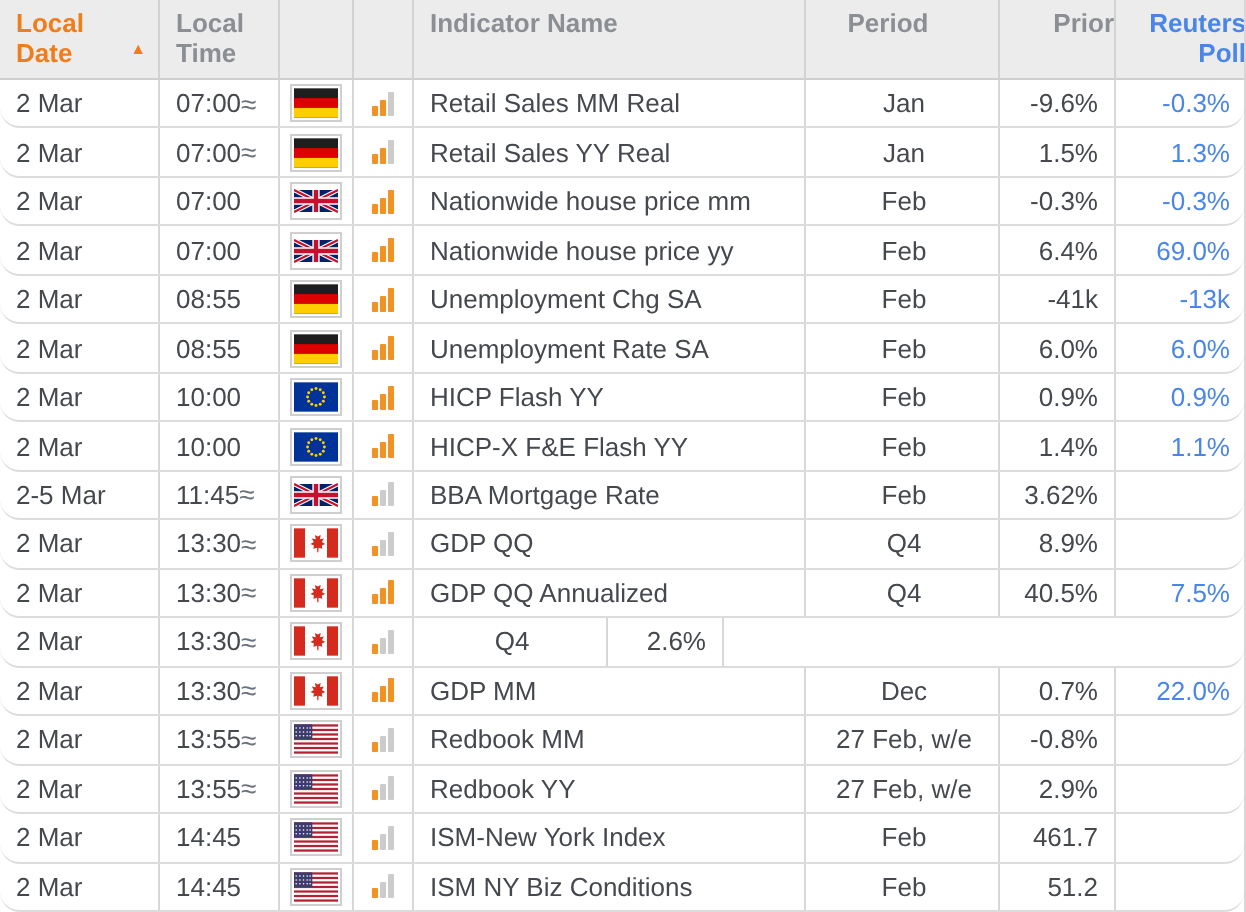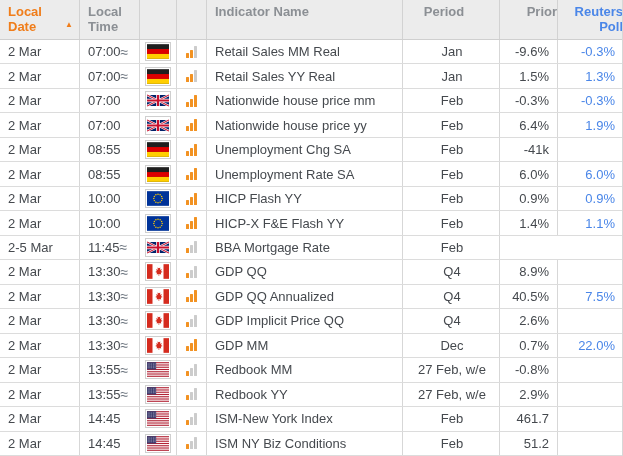--- a/index.html
+++ b/index.html
@@ -17,21 +17,21 @@
     display:flex; height:40px; flex:0 0 40px;
     background:#ECECEC; color:#8B8F94; font-weight:bold;
     border-bottom:1px solid #CFCFCF;
   }
   .hcell {
     padding:4px 6px 0 8px; border-right:1px solid #D2D2D2;
     line-height:15px; overflow:hidden;
   }
   .row {
     display:flex; flex:1 1 auto; min-height:0;
-    border-bottom:1px solid #DCDCDC; background:#fff;
+    border-bottom:1px solid #DCDCDC; background:#fff;border-radius:10px;
   }
   .cell {
     border-right:1px solid #D7D7D7;
     display:flex; align-items:center; overflow:hidden;
     padding:0 6px 0 8px; white-space:nowrap;
   }
   
   .c-date  { width:80px;  flex:0 0 80px; }
   .c-time  { width:60px;  flex:0 0 60px; justify-content:space-between; padding-right:21px; }
   .c-flag  { width:37px;  flex:0 0 37px; justify-content:center; padding:0; }
@@ -196,21 +196,21 @@
     <div class="cell c-chart">
       <span class="imp-icon">
         <span class="bar b1" style="background: rgb(242, 146, 34);"></span>
             <span class="bar b2" style="background: rgb(242, 146, 34);"></span>
             <span class="bar b3" style="background: rgb(242, 146, 34);"></span>
       </span>
     </div>
     <div class="cell c-name">Nationwide house price yy</div>
     <div class="cell c-period">Feb</div>
     <div class="cell c-prior">6.4%</div>
-    <div class="cell c-poll">1.9%</div>
+    <div class="cell c-poll">69.0%</div>
   </div>
 
   <div class="row">
     <div class="cell c-date">2 Mar</div>
     <div class="cell c-time">
       <span>08:55</span>
       <span class="approx"></span>
     </div>
     <div class="cell c-flag">
       <span class="flag-wrap">
@@ -224,20 +224,21 @@
     <div class="cell c-chart">
       <span class="imp-icon">
         <span class="bar b1" style="background: rgb(242, 146, 34);"></span>
             <span class="bar b2" style="background: rgb(242, 146, 34);"></span>
             <span class="bar b3" style="background: rgb(242, 146, 34);"></span>
       </span>
     </div>
     <div class="cell c-name">Unemployment Chg SA</div>
     <div class="cell c-period">Feb</div>
     <div class="cell c-prior">-41k</div>
+    <div class="cell c-poll">-13k</div>
   </div>
 
   <div class="row">
     <div class="cell c-date">2 Mar</div>
     <div class="cell c-time">
       <span>08:55</span>
       <span class="approx"></span>
     </div>
     <div class="cell c-flag">
       <span class="flag-wrap">
@@ -360,20 +361,21 @@
     </div>
     <div class="cell c-chart">
       <span class="imp-icon">
         <span class="bar b1" style="background: rgb(242, 146, 34);"></span>
             <span class="bar b2" style="background: rgb(204, 204, 204);"></span>
             <span class="bar b3" style="background: rgb(204, 204, 204);"></span>
       </span>
     </div>
     <div class="cell c-name">BBA Mortgage Rate</div>
     <div class="cell c-period">Feb</div>
+    <div class="cell c-prior">3.62%</div>
     <div class="cell c-poll"></div>
   </div>
 
   <div class="row">
     <div class="cell c-date">2 Mar</div>
     <div class="cell c-time">
       <span>13:30</span>
       <span class="approx">≈</span>
     </div>
     <div class="cell c-flag">
@@ -444,21 +446,20 @@
             </svg>
           </span>
     </div>
     <div class="cell c-chart">
       <span class="imp-icon">
         <span class="bar b1" style="background: rgb(242, 146, 34);"></span>
             <span class="bar b2" style="background: rgb(204, 204, 204);"></span>
             <span class="bar b3" style="background: rgb(204, 204, 204);"></span>
       </span>
     </div>
-    <div class="cell c-name">GDP Implicit Price QQ</div>
     <div class="cell c-period">Q4</div>
     <div class="cell c-prior">2.6%</div>
     <div class="cell c-poll"></div>
   </div>
 
   <div class="row">
     <div class="cell c-date">2 Mar</div>
     <div class="cell c-time">
       <span>13:30</span>
       <span class="approx">≈</span>

